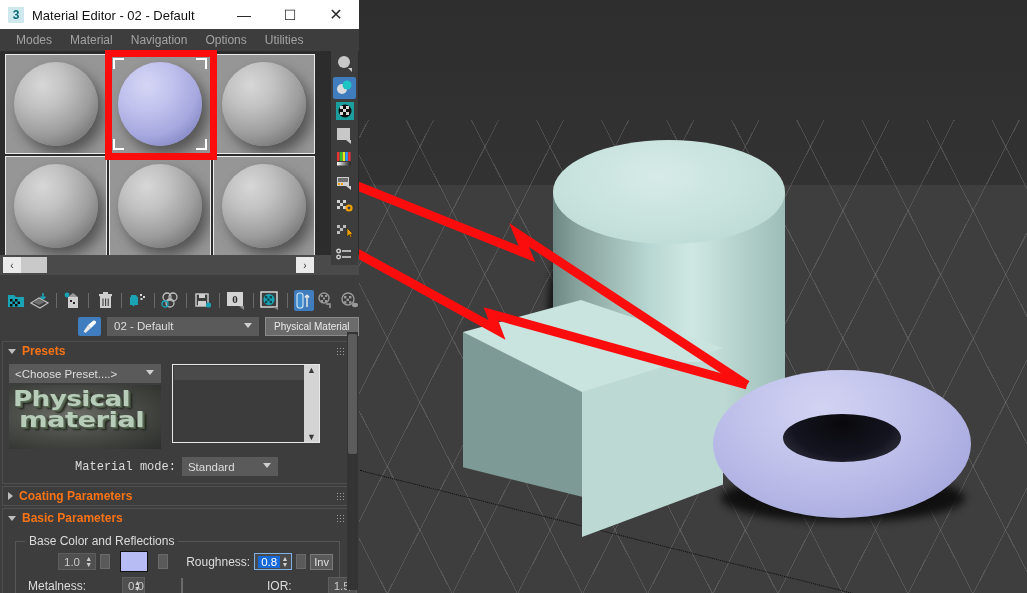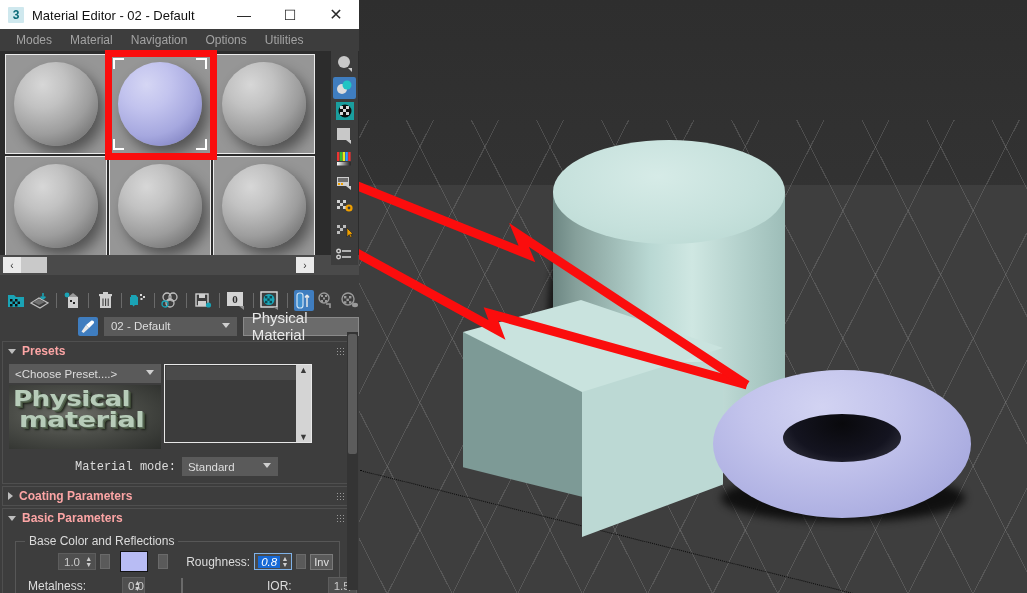--- a/index.html
+++ b/index.html
@@ -119,39 +119,39 @@
 
   
   .matrow{position:relative;height:26px;background:#3d3d3d;display:flex;align-items:center;
     padding-left:78px;gap:6px;}
   .eyedrop{width:23px;height:19px;background:#3f7dbf;border-radius:2px;
     display:flex;align-items:center;justify-content:center;}
   .matname{width:152px;height:19px;background:#5a5a5a;color:#ddd;font-size:11.5px;
     display:flex;align-items:center;padding-left:7px;position:relative;box-sizing:border-box;}
   .matname .caret{position:absolute;right:7px;top:6px;border-left:4px solid transparent;
     border-right:4px solid transparent;border-top:5px solid #cfcfcf;}
-  .physbtn{height:19px;background:#6b6b6b;color:#e8e8e8;font-size:15px;padding:0 8px;
+  .physbtn{height:19px;background:#6b6b6b;color:#e8e8e8;font-size:10px;padding:0 8px;
     display:flex;align-items:center;border:1px solid #8a8a8a;box-sizing:border-box;}
 
   
   .panelwrap{position:relative;}
   .rollout{background:#3d3d3d;border:1px solid #4f4f4f;margin:2px 8px 0 2px;box-sizing:border-box;}
   .ro-head{height:18px;display:flex;align-items:center;padding-left:5px;position:relative;
     background:#3d3d3d;}
   .ro-arrow{width:0;height:0;margin-right:6px;}
   .ro-arrow.open{border-left:4px solid transparent;border-right:4px solid transparent;
     border-top:5px solid #bdbdbd;}
   .ro-arrow.closed{border-top:4px solid transparent;border-bottom:4px solid transparent;
     border-left:5px solid #bdbdbd;}
-  .ro-title{font-size:12px;font-weight:bold;color:#fca5a5;}
+  .ro-title{font-size:12px;font-weight:bold;color:#f97316;}
   .ro-grip{position:absolute;right:6px;top:5px;width:8px;height:8px;
     background-image:radial-gradient(#9a9a9a 35%,transparent 36%);background-size:3px 3px;}
   .ro-body{padding:4px 6px 7px 6px;}
 
-  .preset-row{display:flex;gap:3px;}
+  .preset-row{display:flex;gap:11px;}
   .preset-dd{width:152px;height:19px;background:#5a5a5a;color:#ddd;font-size:11.5px;
     display:flex;align-items:center;padding-left:6px;position:relative;box-sizing:border-box;}
   .preset-dd .caret{position:absolute;right:7px;top:6px;border-left:4px solid transparent;
     border-right:4px solid transparent;border-top:5px solid #cfcfcf;}
   .preset-list{width:148px;height:79px;background:#3c3c3c;border:1px solid #e8e8e8;
     position:relative;box-sizing:border-box;}
   .pl-sel{height:14px;background:#4a4a4a;margin:1px;}
   .pl-sb{position:absolute;right:0;top:0;width:15px;height:100%;background:#d4d4d4;
     display:flex;flex-direction:column;justify-content:space-between;align-items:center;}
   .pl-sb span{font-size:9px;color:#3a3a3a;}
@@ -173,21 +173,21 @@
   .group{border:1px solid #575757;margin:6px 4px 0 6px;padding:9px 6px 7px 6px;position:relative;}
   .group-lbl{position:absolute;left:9px;top:-8px;background:#3d3d3d;padding:0 4px;
     font-size:12px;color:#dcdcdc;}
   .prow{display:flex;align-items:center;gap:4px;margin-bottom:5px;}
   .plabel{font-size:12px;color:#dcdcdc;}
   .spin{height:17px;background:#4f4f4f;border:1px solid #5d5d5d;box-sizing:border-box;
     display:flex;align-items:center;position:relative;}
   .spin .val{font-size:11.5px;color:#c9c9c9;padding-left:5px;}
   .spin .val.hl{background:#1669d6;color:#fff;padding:0 3px;margin-left:3px;}
   .spin .arrows{position:absolute;right:3px;top:2px;color:#cfcfcf;font-size:7px;line-height:6px;}
-  .spin.active{border:1px solid #7fb2e8;background:#4a4a4a;font-style:italic;}
+  .spin.active{border:1px solid #7fb2e8;background:#4a4a4a;}
   .mapbtn{width:13px;height:15px;background:#5a5a5a;border:1px solid #6a6a6a;box-sizing:border-box;}
   .swatch{width:38px;height:21px;background:#b8bcf4;border:1px solid #111;box-sizing:border-box;}
   .invbtn{height:16px;background:#5a5a5a;border:1px solid #7a7a7a;box-sizing:border-box;
     font-size:11px;color:#e0e0e0;display:flex;align-items:center;padding:0 3px;}
 
   
   .panel-sb{position:absolute;right:1px;top:332px;width:11px;height:258px;background:#343434;}
   .panel-sb-thumb{position:absolute;left:1px;top:2px;width:9px;height:120px;background:#5c5c5c;border-radius:2px;}
 </style>
 </head>

